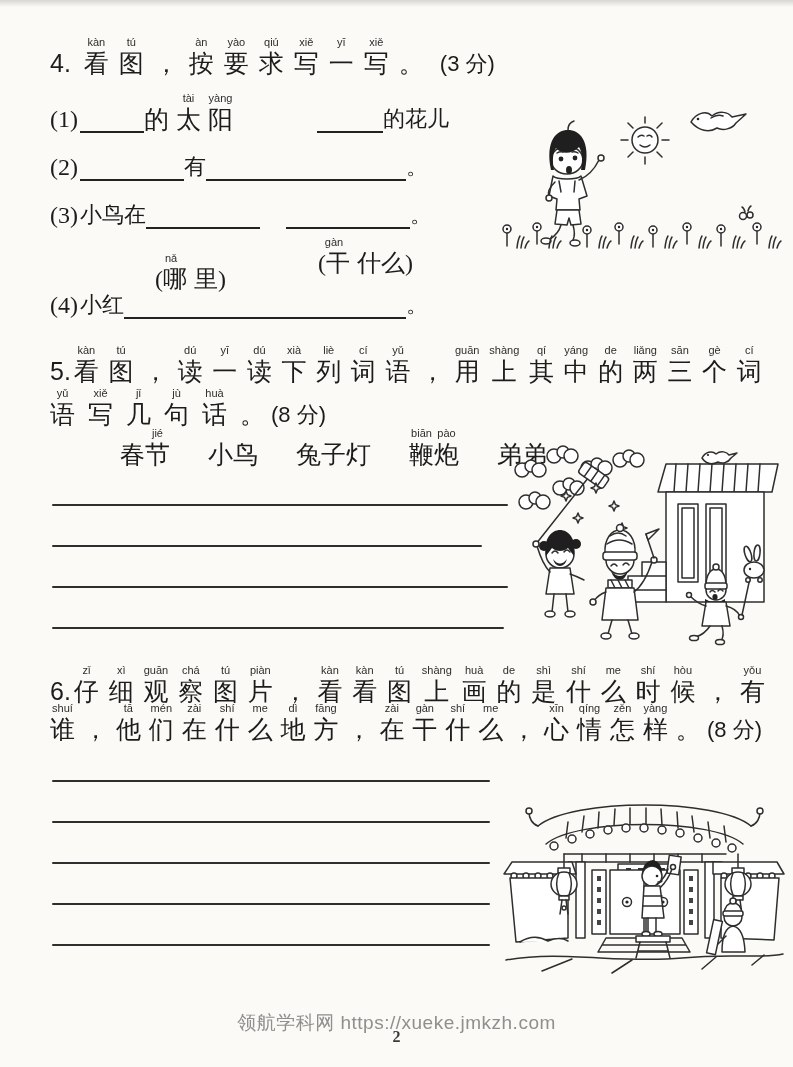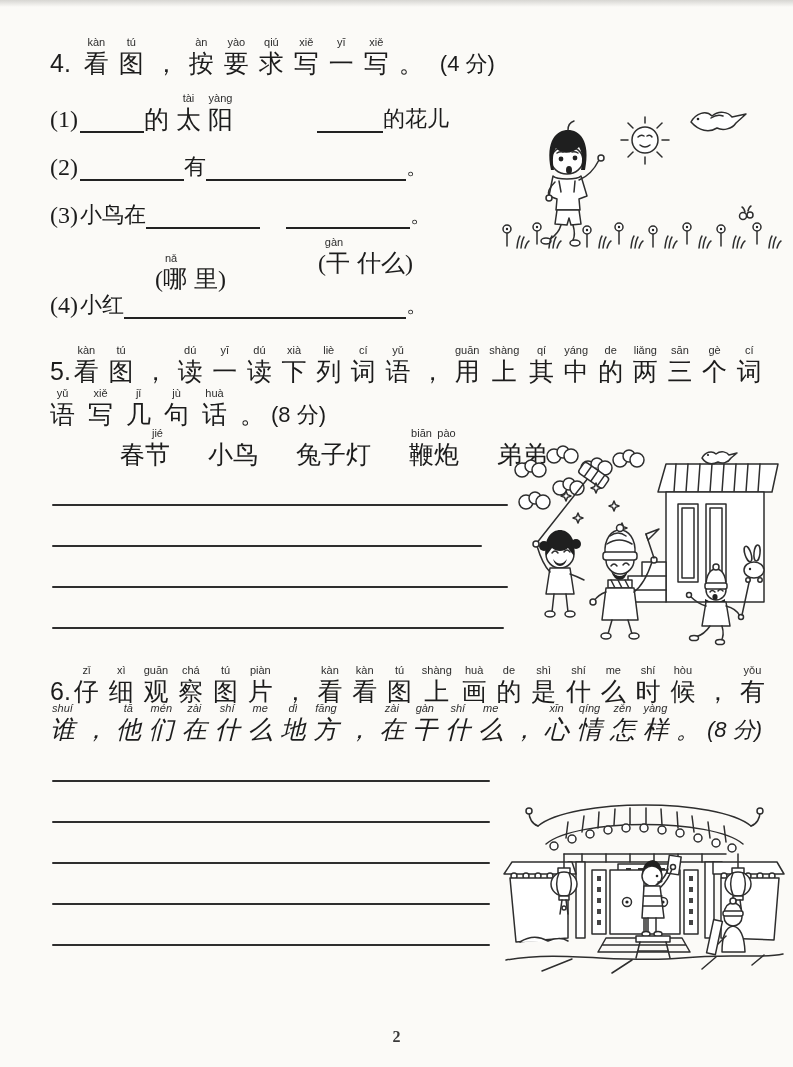--- a/index.html
+++ b/index.html
@@ -86,21 +86,21 @@
         </span>
         <span class="rc">
           <span class="py">xiě</span>
           <span class="ch">写</span>
         </span>
         <span class="rc">
           <span class="py"></span>
           <span class="ch">。</span>
         </span>
       </span>
-    <span class="score">(4 分)</span>
+    <span class="score">(3 分)</span>
   </div>
 
   <div class="row" style="top:92px;">
     <span class="lbl">(1)</span>
     <span class="blank" style="width:64px;"></span>
     <span class="ruby-row g6">
         <span class="rc">
           <span class="py"></span>
           <span class="ch">的</span>
         </span>
@@ -602,21 +602,21 @@
         <span class="rc">
           <span class="py"></span>
           <span class="ch">，</span>
         </span>
         <span class="rc">
           <span class="py">yǒu</span>
           <span class="ch">有</span>
         </span>
       </span>
   </div>
-  <div class="qtitle" style="left:50px; top:702px; width:712px;font-style:italic;">
+  <div class="qtitle" style="left:50px; top:702px; width:712px;">
     <span class="ruby-row spread">
         <span class="rc">
           <span class="py">shuí</span>
           <span class="ch">谁</span>
         </span>
         <span class="rc">
           <span class="py"></span>
           <span class="ch">，</span>
         </span>
         <span class="rc">
@@ -810,15 +810,19 @@
       <circle cx="231" cy="131" r="3" fill="#fff"></circle>
       <path d="M220,182 Q220,158 231,156 Q242,158 243,182 z" fill="#fff"></path>
       <path d="M224,166 L216,174" fill="none"></path>
     </g>
     <g>
       <path d="M4,190 C60,180 120,194 180,188 C230,183 260,189 281,184" fill="none"></path>
       <path d="M40,201 L70,189 M110,203 L130,190 M200,199 L214,187 M250,195 L262,185" fill="none"></path>
     </g>
   </svg>
 
+  <div class="footer">
+    <span>领航学科网</span>
+    <span>https://xueke.jmkzh.com</span>
+  </div>
   <div class="pagenum">2</div>
 
 </div>
 
 </body></html>

